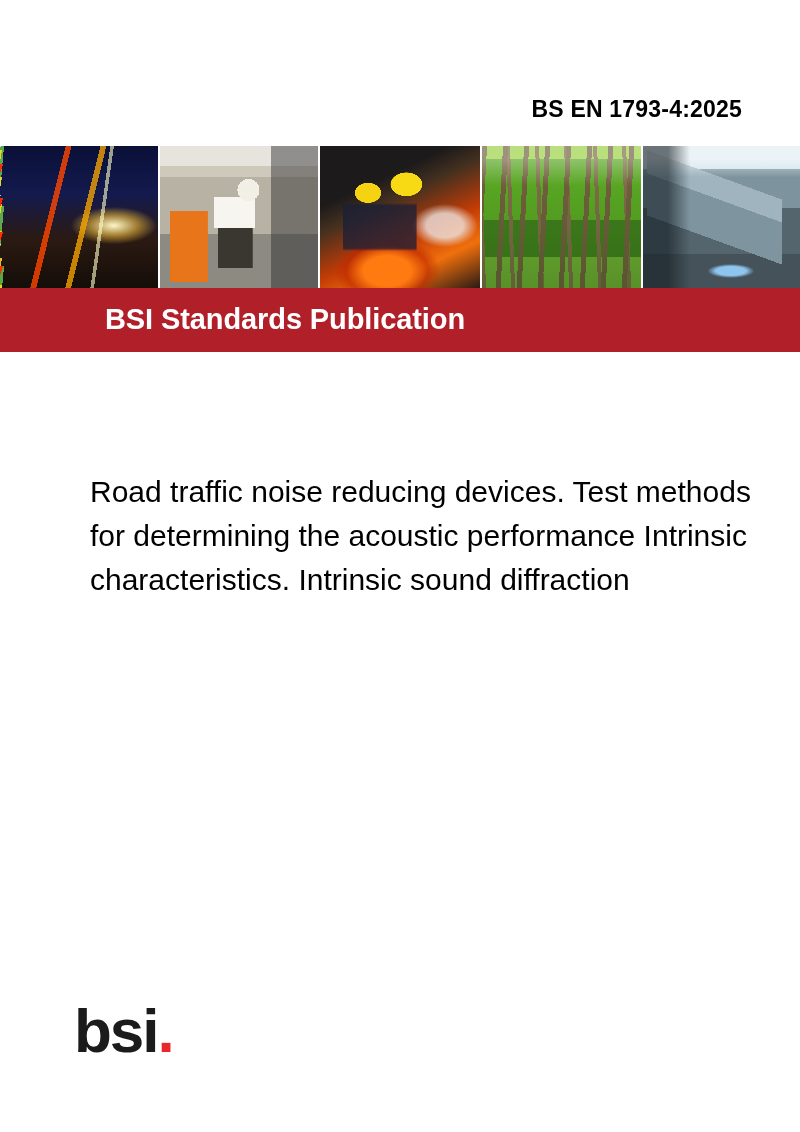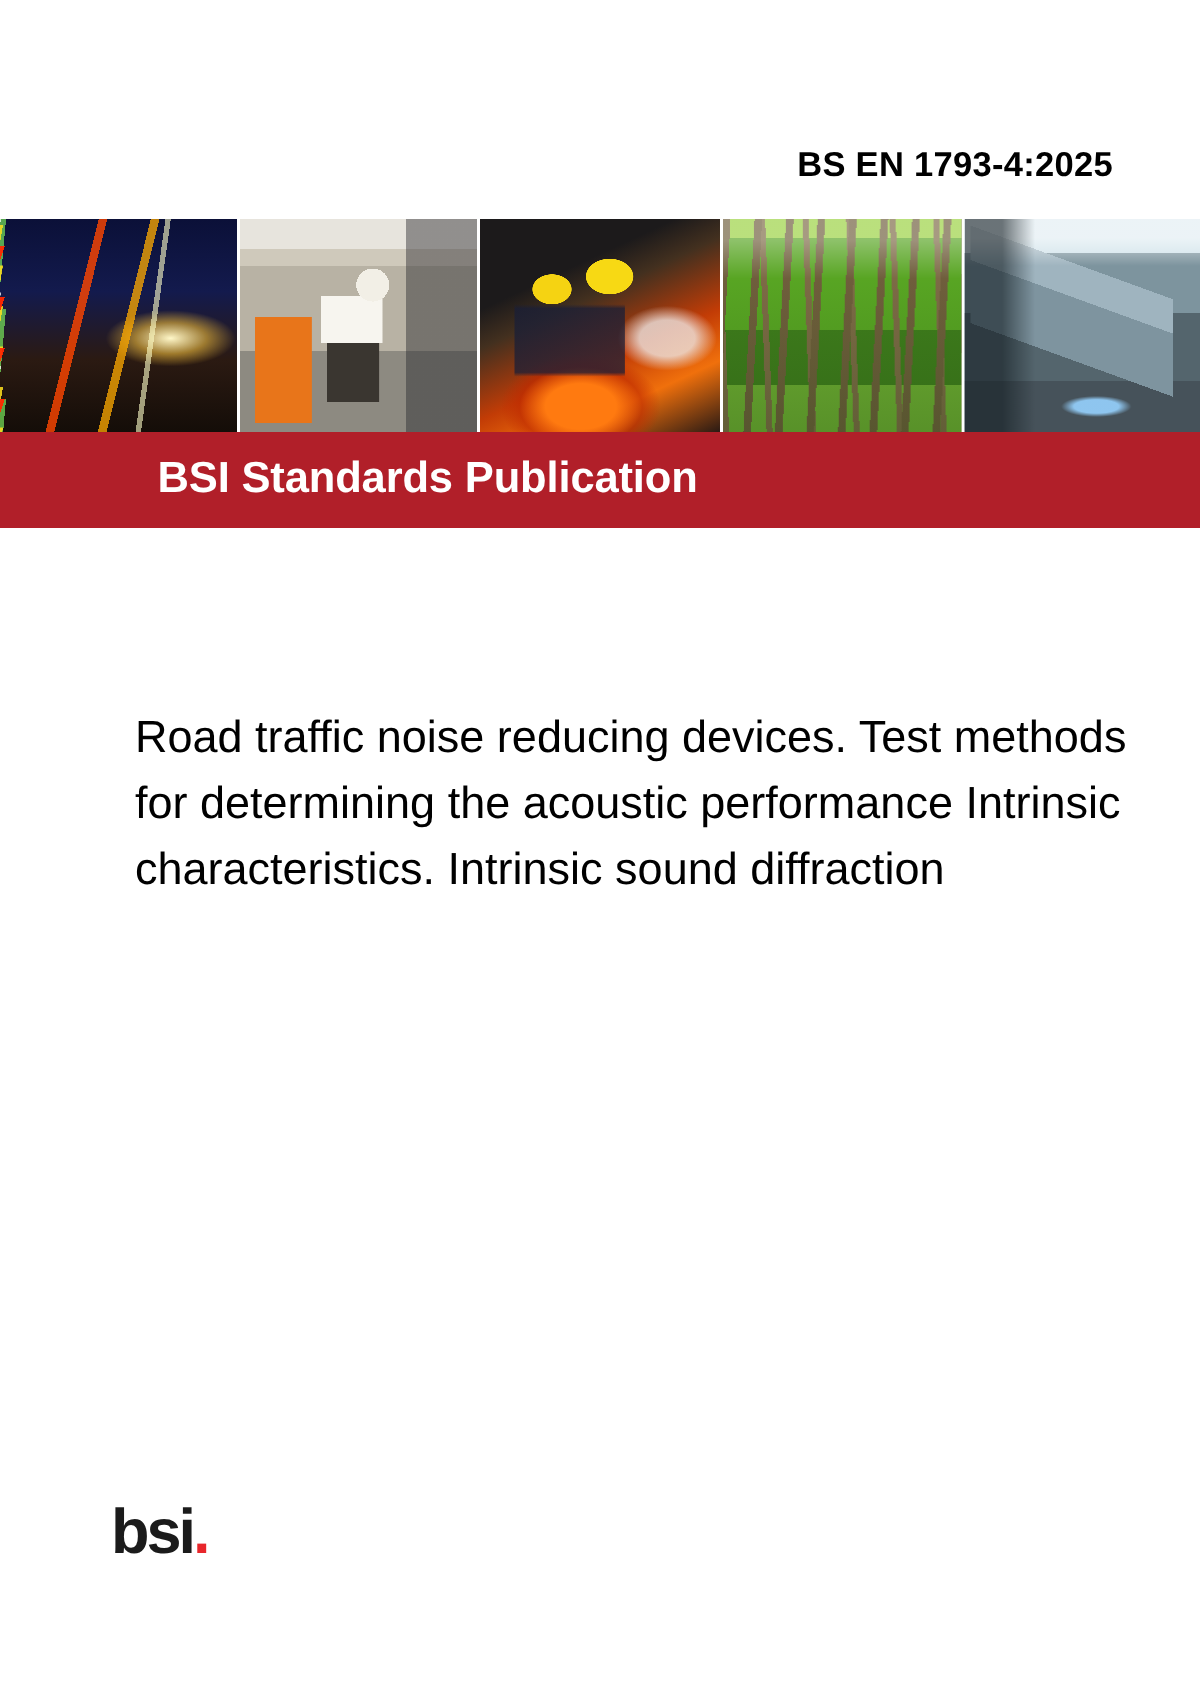--- a/index.html
+++ b/index.html
@@ -176,21 +176,21 @@
     position: absolute;
     left: 0;
     top: 1000px;
     width: 800px;
     height: 100px;
   }
   .bsi-logo {
     position: absolute;
     left: 74px;
     top: 0;
-    font-size: 42px;
+    font-size: 62px;
     font-weight: bold;
     letter-spacing: -2px;
     color: #1b1b1b;
     line-height: 1;
     white-space: nowrap;
   }
   .bsi-logo .dot { color: #e8262b; }
 
   .tagline {
     position: absolute;

